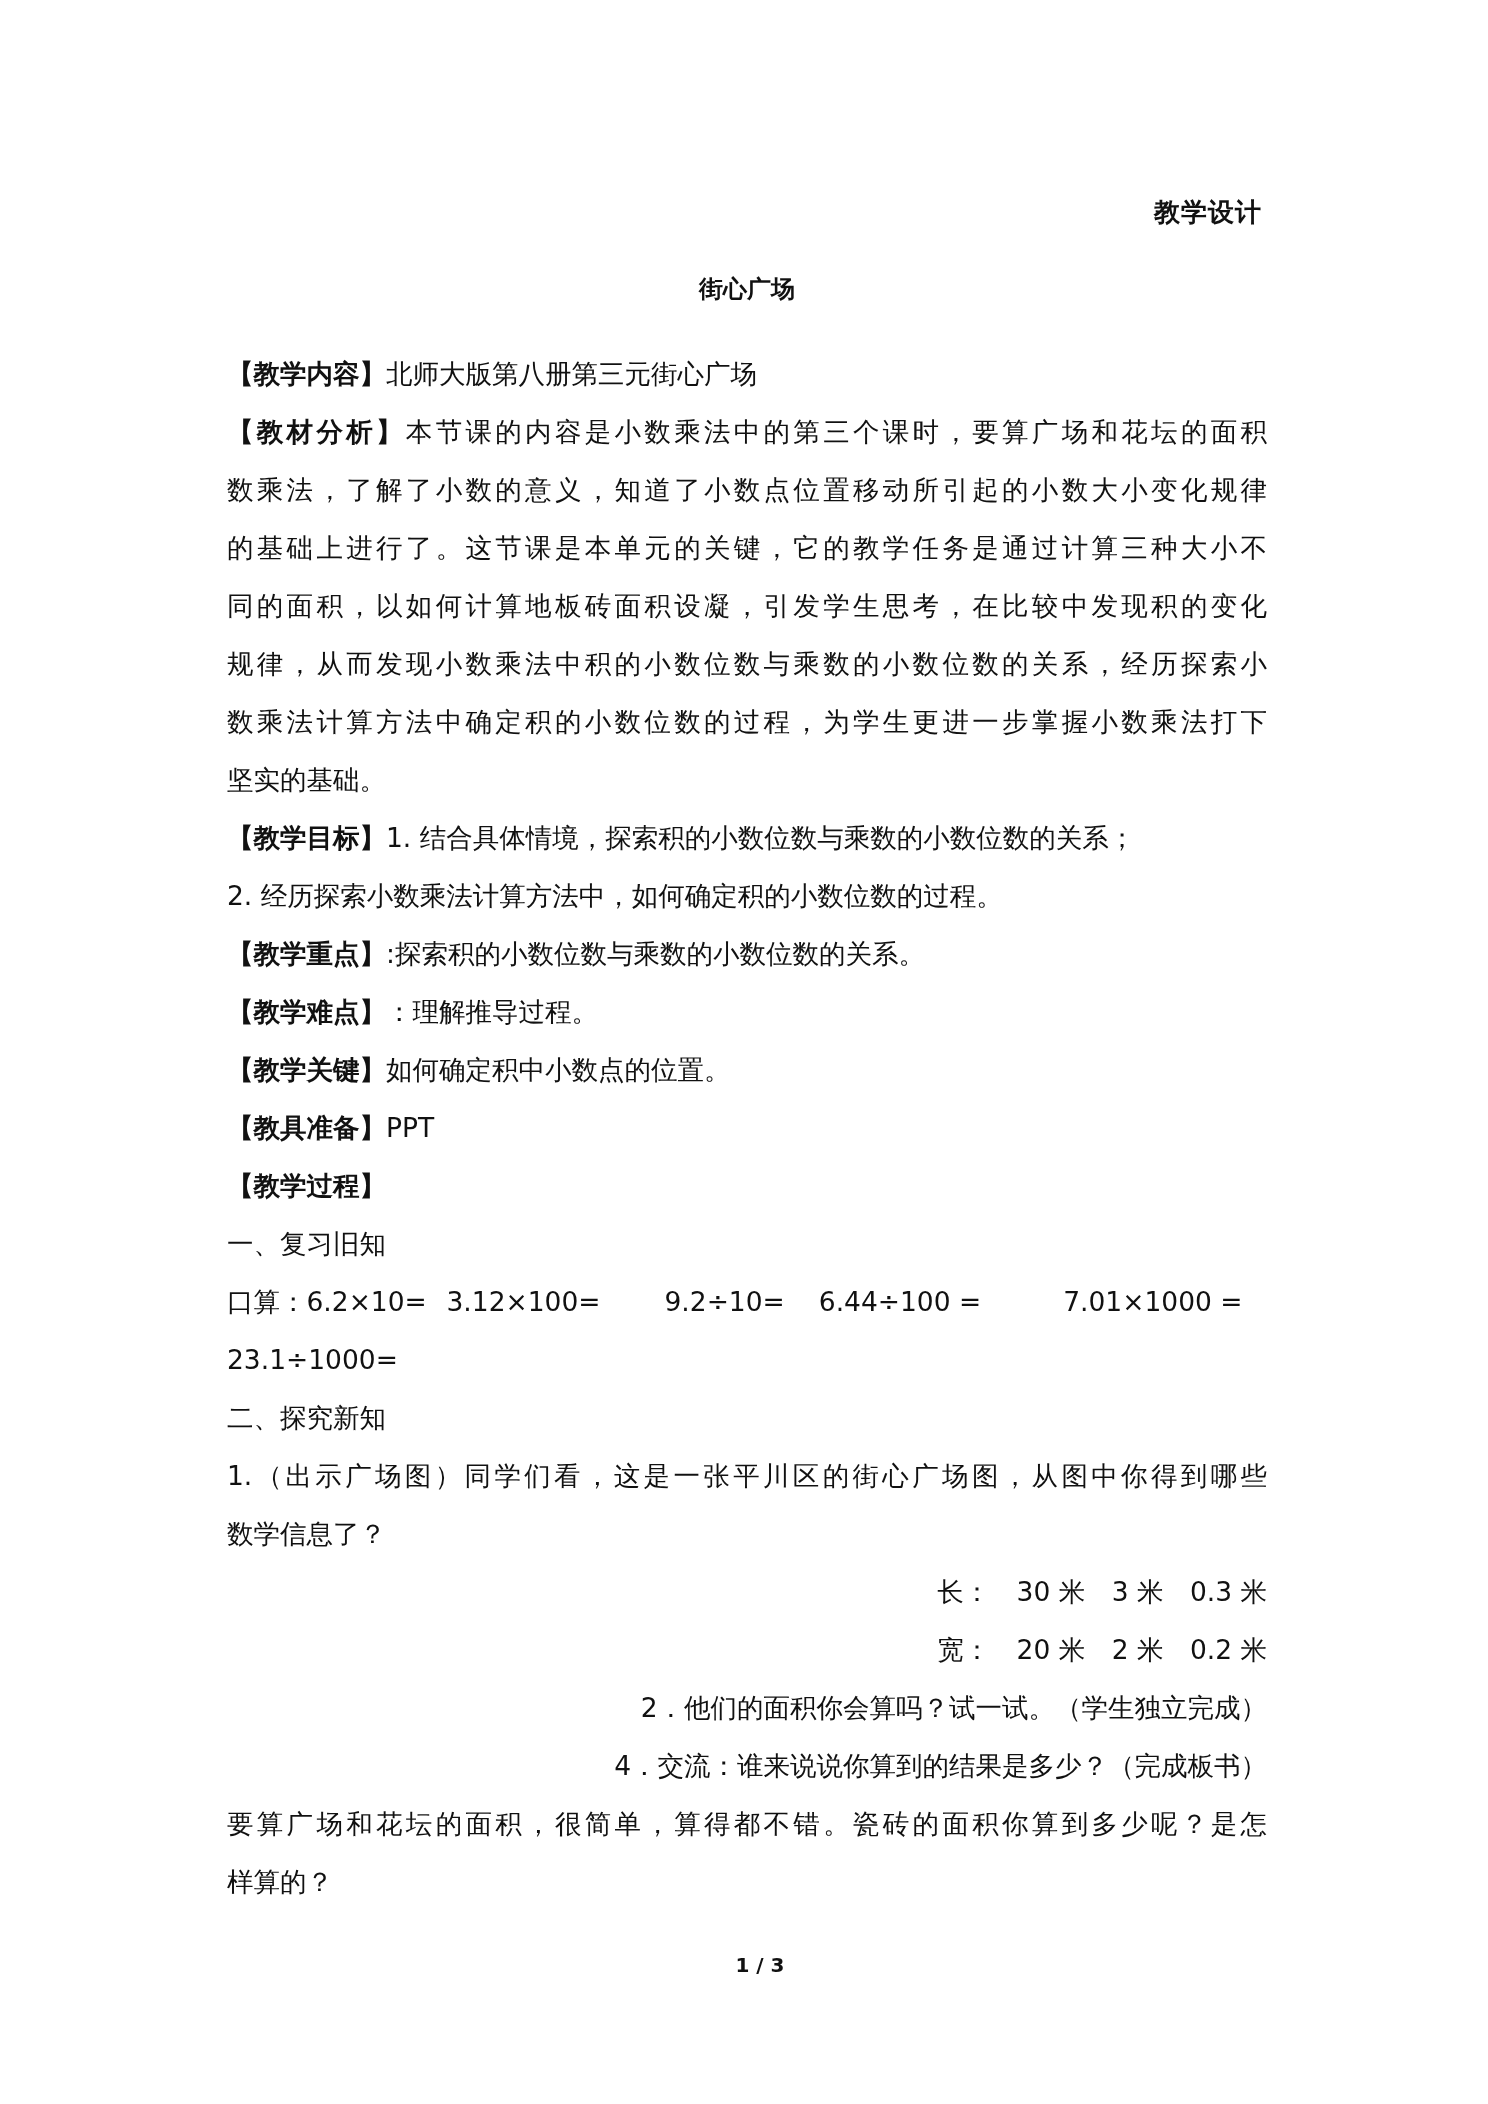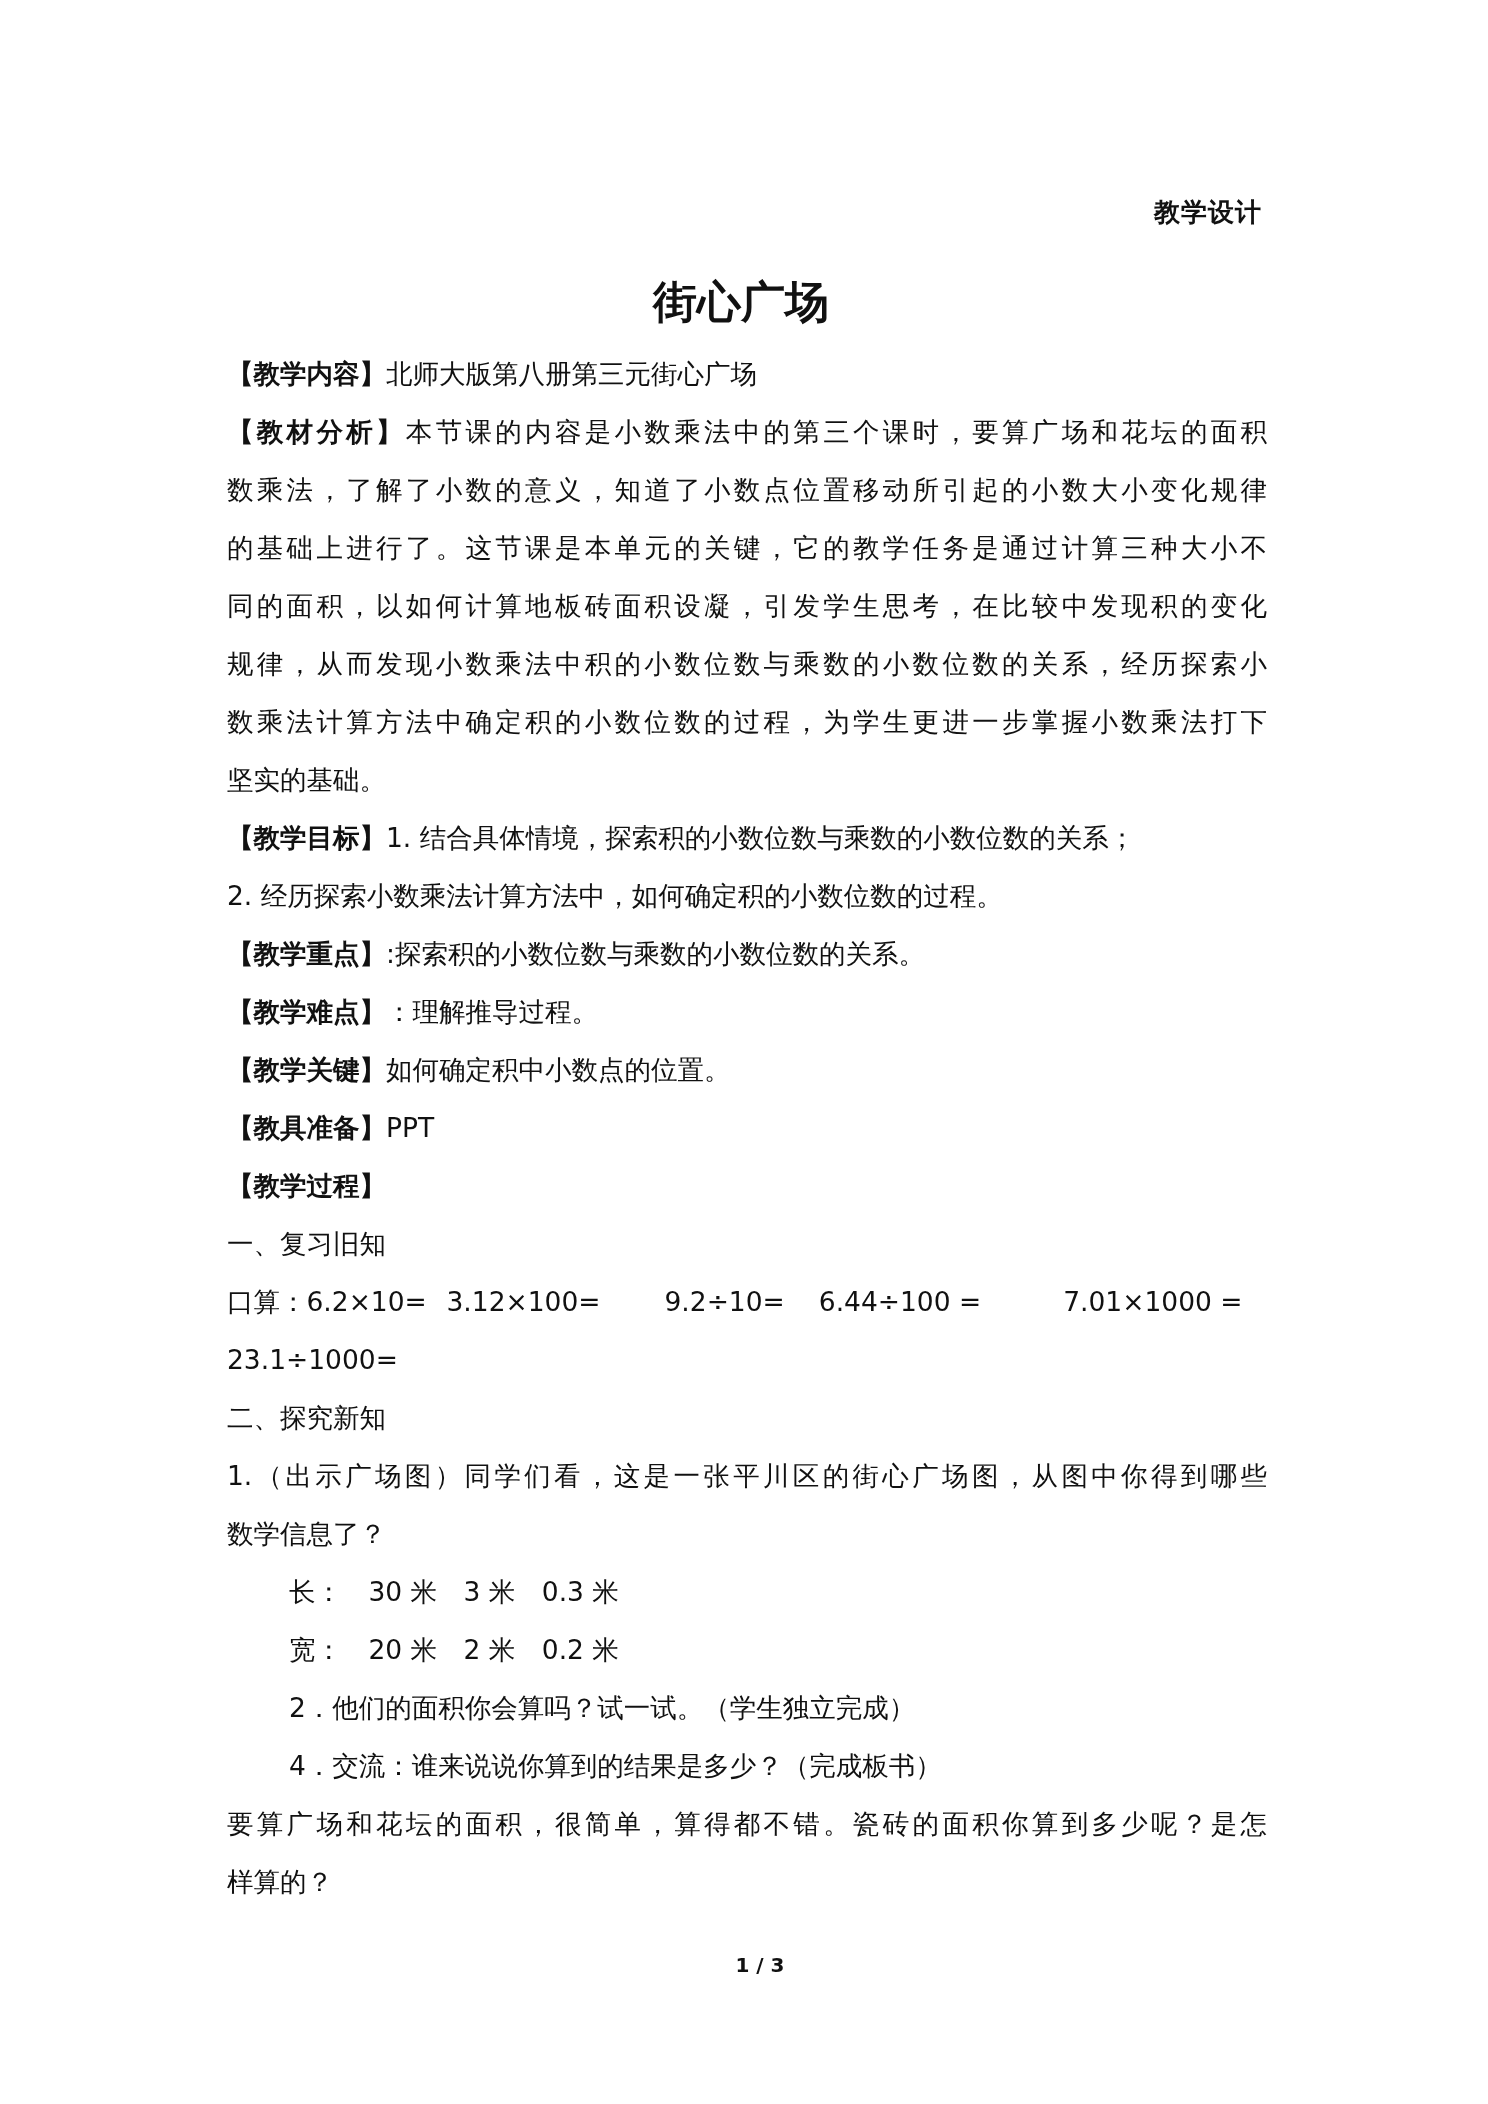--- a/index.html
+++ b/index.html
@@ -7,31 +7,31 @@
       width: 1488px; height: 2104px; position: relative; overflow: hidden;
       font-family: "DejaVu Sans", "Liberation Sans", sans-serif;
       color: #111111;
     }
     .page { position: absolute; left: 0; top: 0; width: 1488px; height: 2104px; }
     .header-title {
       position: absolute; right: 226px; top: 195px;
       font-size: 26px; font-weight: bold; letter-spacing: 1px;
     }
     .doc-title {
-      position: absolute; left: 11px; width: 1460px; top: 273px; text-align: center;
-      font-size: 44px; font-weight: bold;
+      position: absolute; left: 17px; width: 1460px; top: 273px; text-align: center;
+      font-size: 24px; font-weight: bold;
     }
     .body {
       position: absolute; left: 227px; top: 345px; width: 1040px;
       font-size: 26.5px; line-height: 58px;
     }
     .line { white-space: nowrap; height: 58px; }
     .line.justify { text-align: justify; text-align-last: justify; white-space: normal; }
     .label { font-weight: bold; text-align: center; }
-    .indent { padding-left: 62px; }
+    .indent { padding-left: 62px; text-align: right; }
     .calc span { display: inline-block; }
     .footer {
       position: absolute; left: 16px; width: 1488px; top: 1953px; text-align: center;
       font-size: 20px; font-weight: bold;
     }
   </style>
 </head>
 <body>
 
 <div class="page">

